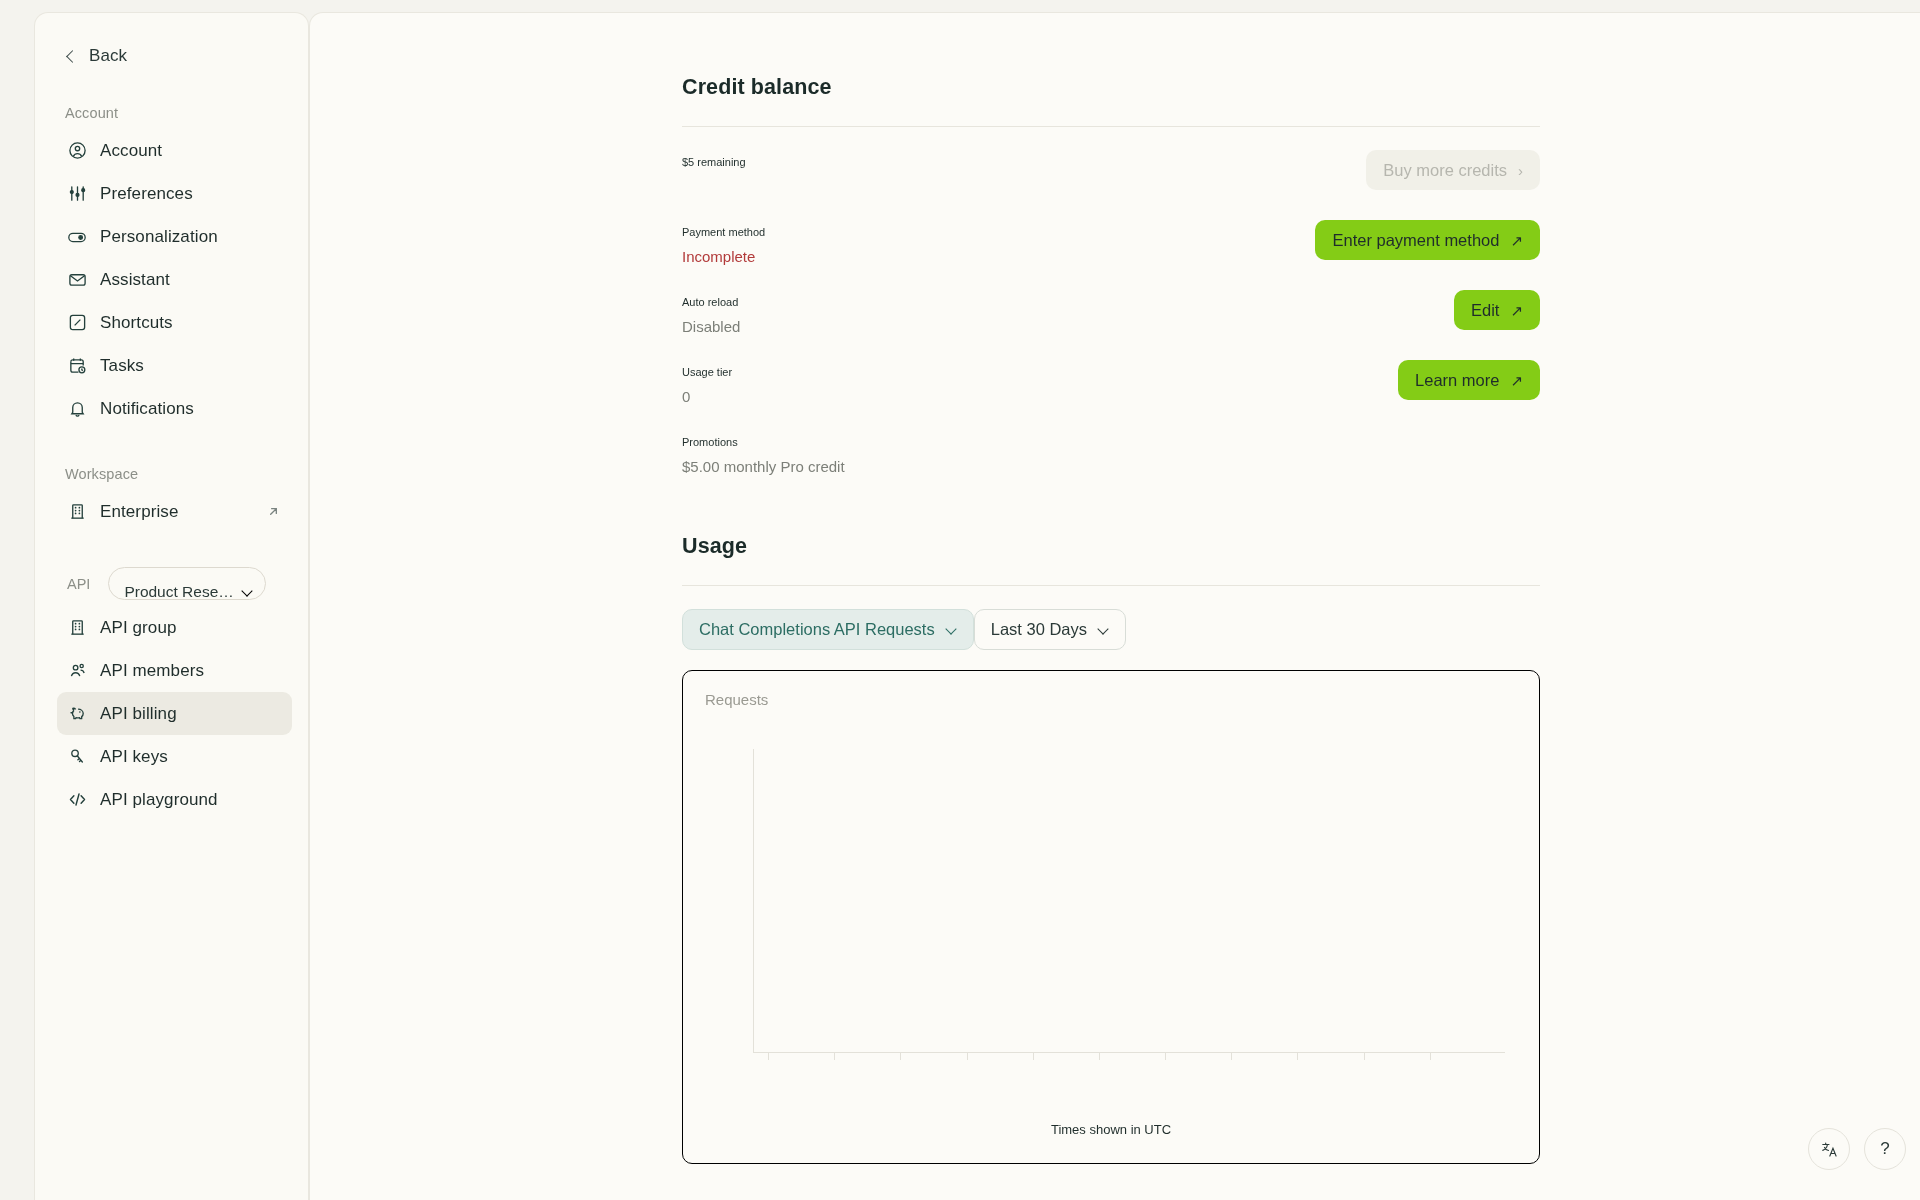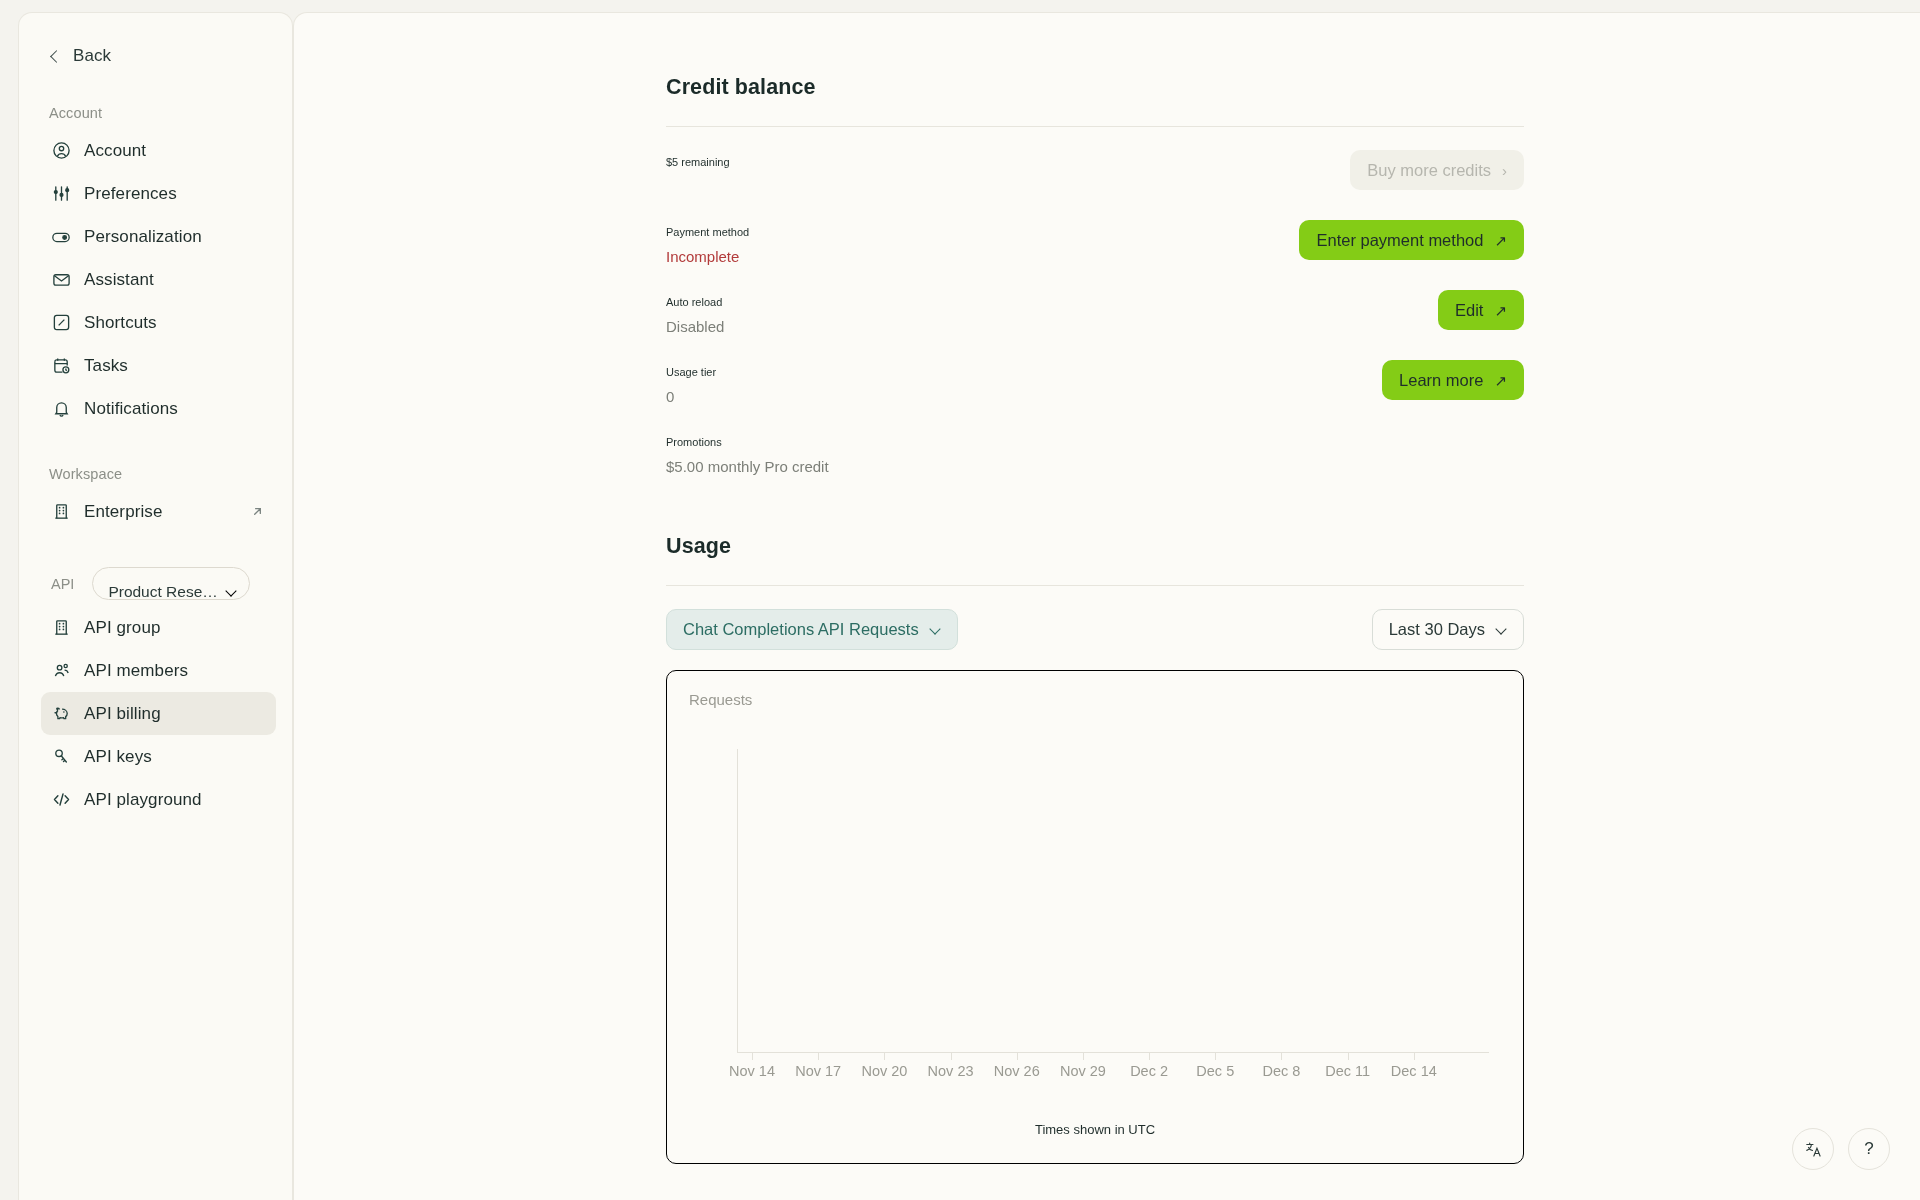--- a/index.html
+++ b/index.html
@@ -7,20 +7,21 @@
     width: 1920px; height: 1200px;
     background: #f4f3ee;
     font-family: "Liberation Sans", sans-serif;
     overflow: hidden;
   }
   .app {
     position: relative;
     width: 1744px; height: 1200px;
     background: #f4f3ee;
     display: flex;
+    margin-left: 16px;
   }
   
   .sidebar {
     position: absolute;
     left: 18px; top: 12px;
     width: 275px; height: 1188px;
     background: #fbfaf5;
     border: 1px solid #e9e7df;
     border-bottom: none;
     border-radius: 14px 14px 0 0;
@@ -132,21 +133,21 @@
     font-size: 16.5px;
     color: #1f2d2b;
     cursor: pointer;
     white-space: nowrap;
   }
   .btn.disabled { background: #f1f0e8; color: #b6b6ae; cursor: default;}
   .btn .arrow-ne { font-size: 15px; line-height: 1; }
   .btn .chev-right { font-size: 15px; line-height: 1; }
 
   .usage-head { margin-top: 56px; }
-  .pill-row { display: flex; gap: 16px; margin-top: 23px; justify-content: space-between; }
+  .pill-row { display: flex; margin-top: 23px; }
   .pill {
     display: inline-flex; align-items: center; gap: 11px;
     height: 41px;
     padding: 0 16px;
     border-radius: 10px;
     border: 1px solid #d8ddd7;
     background: #fcfbf7;
     font-size: 16.5px;
     color: #2b3a38;
     cursor: pointer;
@@ -466,33 +467,20 @@
               <div class="tick" style="left: 19.6%;"></div>
               <div class="tick" style="left: 28.4%;"></div>
               <div class="tick" style="left: 37.2%;"></div>
               <div class="tick" style="left: 46%;"></div>
               <div class="tick" style="left: 54.8%;"></div>
               <div class="tick" style="left: 63.6%;"></div>
               <div class="tick" style="left: 72.4%;"></div>
               <div class="tick" style="left: 81.2%;"></div>
               <div class="tick" style="left: 90%;"></div>
             </div>
-          <div class="xlabels">
-              <div class="xlabel" style="left: 2%;">Nov 14</div>
-              <div class="xlabel" style="left: 10.8%;">Nov 17</div>
-              <div class="xlabel" style="left: 19.6%;">Nov 20</div>
-              <div class="xlabel" style="left: 28.4%;">Nov 23</div>
-              <div class="xlabel" style="left: 37.2%;">Nov 26</div>
-              <div class="xlabel" style="left: 46%;">Nov 29</div>
-              <div class="xlabel" style="left: 54.8%;">Dec 2</div>
-              <div class="xlabel" style="left: 63.6%;">Dec 5</div>
-              <div class="xlabel" style="left: 72.4%;">Dec 8</div>
-              <div class="xlabel" style="left: 81.2%;">Dec 11</div>
-              <div class="xlabel" style="left: 90%;">Dec 14</div>
-            </div>
         </div>
         <div class="chart-footer">Times shown in UTC</div>
       </div>
 
     </div>
 
     <div class="fabs">
       <div class="fab">
         <svg width="19" height="19" viewBox="0 0 22 22" fill="none" stroke="#2b3a38" stroke-width="1.3" stroke-linecap="round">
           <path d="M3.2 5.2h7.2M6.6 3.4v1.8M8.6 5.2c-.4 3.4-2.6 5.6-5.4 6.8M5.2 8.6c.9 1.9 2.6 3 4.6 3.6"></path>

